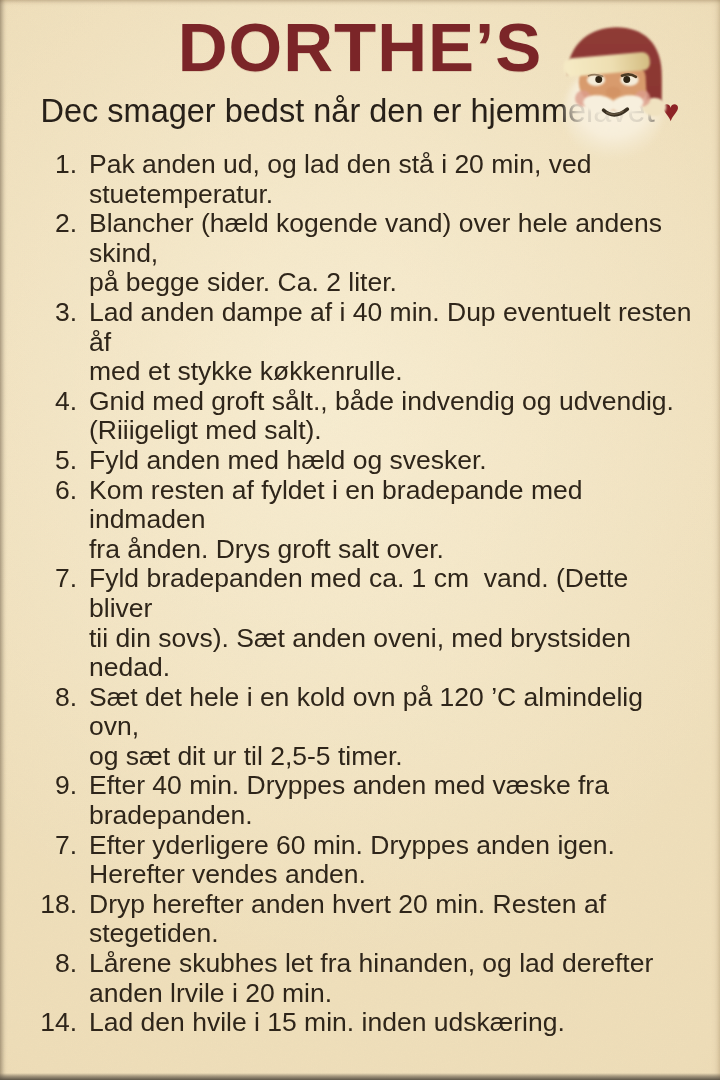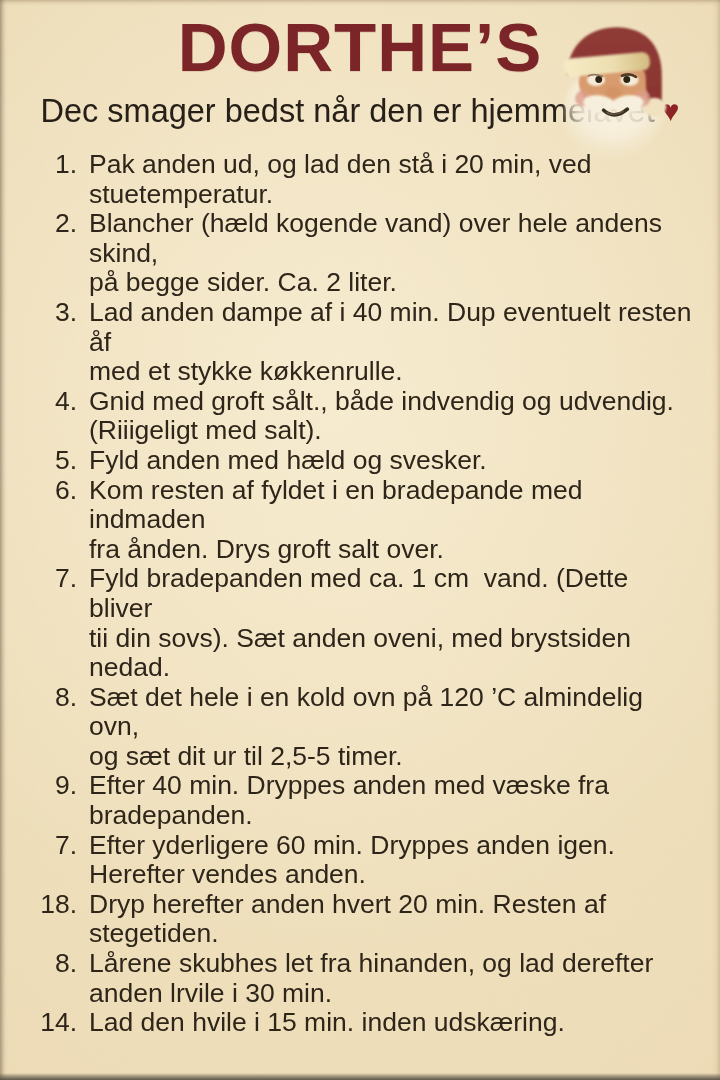--- a/index.html
+++ b/index.html
@@ -194,21 +194,21 @@
 Herefter vendes anden.</span>
     </li>
       <li class="step">
       <span class="num">18.</span>
       <span class="txt">Dryp herefter anden hvert 20 min. Resten af
 stegetiden.</span>
     </li>
       <li class="step">
       <span class="num">8.</span>
       <span class="txt">Lårene skubhes let fra hinanden, og lad derefter
-anden lrvile i 30 min.</span>
+anden lrvile i 20 min.</span>
     </li>
       <li class="step">
       <span class="num">14.</span>
       <span class="txt">Lad den hvile i 15 min. inden udskæring.</span>
     </li>
     </ol>
 
 </div>
 
 </body></html>

